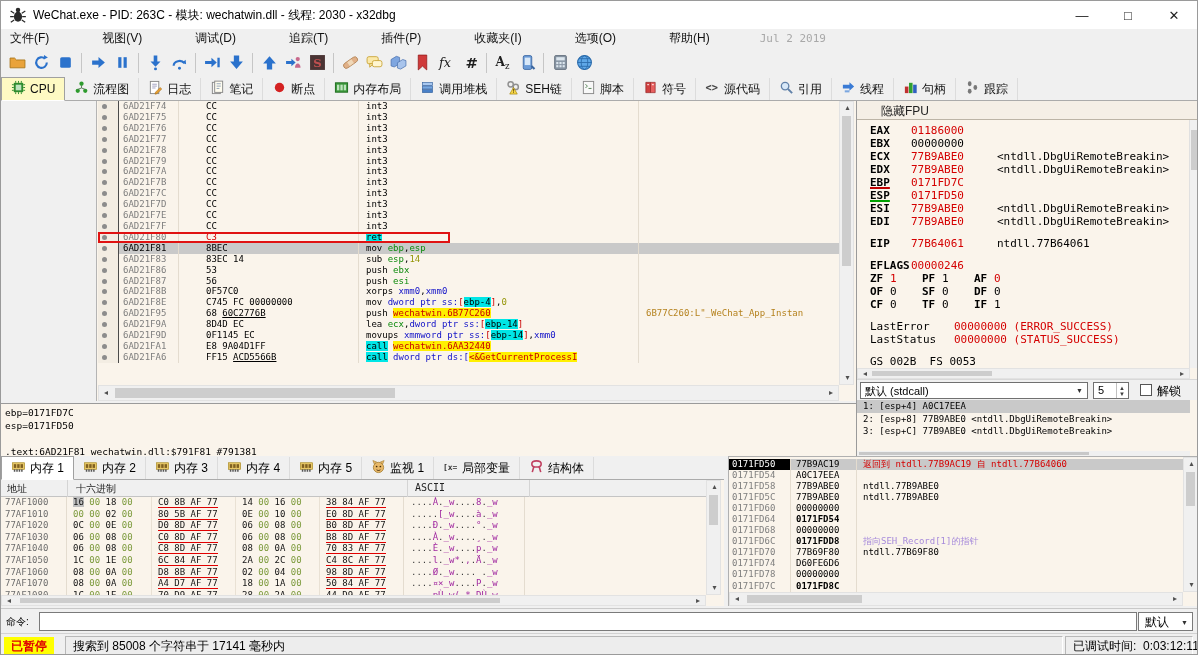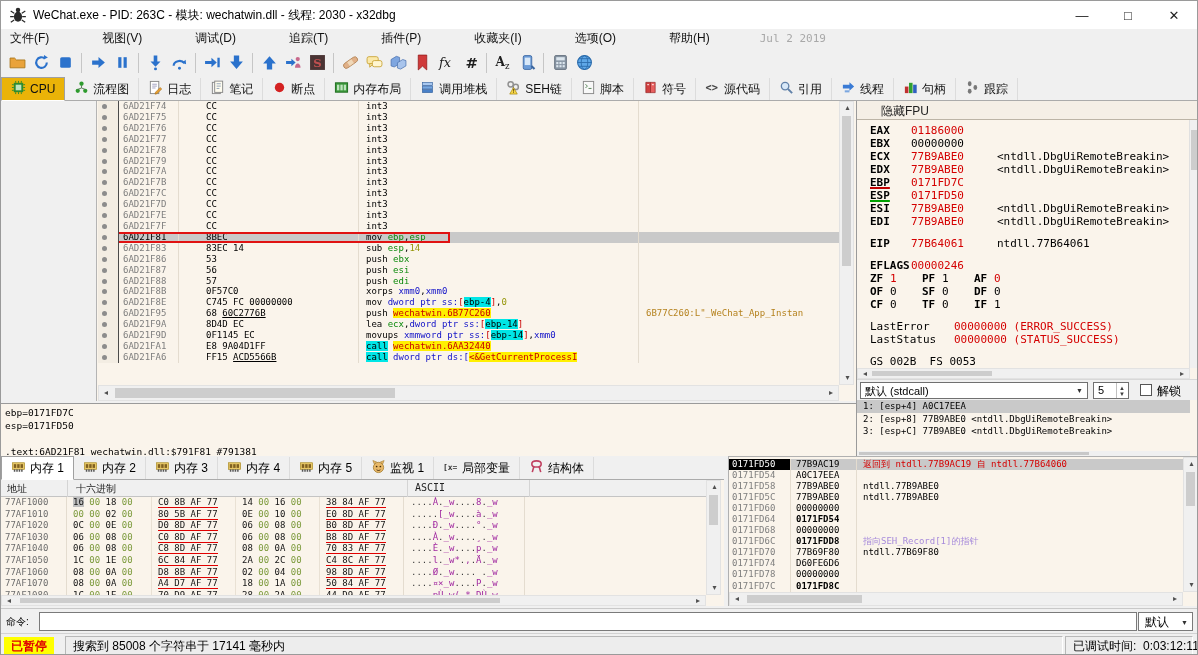--- a/index.html
+++ b/index.html
@@ -30,21 +30,21 @@
   .tbtn { width:24px; height:24px; display:flex; align-items:center; justify-content:center; border-radius:2px; }
   .tbtn svg { width:17px; height:17px; }
   .tsep { width:1px; height:20px; background:#C6C6C6; margin:0 4px; }
 
   
   .maintabs { position:absolute; left:0; top:76px; width:100%; height:24px; background:#F0F0F0;
               border-bottom:1px solid #ABABAB; display:flex; align-items:flex-end; }
   .tab { height:22px; display:flex; align-items:center; gap:4px; padding:0 9px; font-size:12px;
          color:#111; border-right:1px solid #DCDCDC; }
   .tab svg { width:15px; height:15px; }
-  .tab.active { background:#eab308; height:24px; border:1px solid #A0A0A0; border-bottom:1px solid #FFF;
+  .tab.active { background:#fef9c3; height:24px; border:1px solid #A0A0A0; border-bottom:1px solid #FFF;
                 margin-bottom:-1px; }
 
   
   .disasm { position:absolute; left:0; top:100px; width:855px; height:300px; background:#FAF4EB; }
   .d-gray { position:absolute; left:0; top:0; width:96px; height:300px; background:#F0F0F0;
             border-right:1px solid #B4B4B4; }
   .d-rows { position:absolute; left:97px; top:0; width:741px; height:284px; overflow:hidden;
             background:#FAF4EB; }
   .d-row { display:flex; height:10.92px; line-height:10.92px; font-size:9px; white-space:pre; }
   .c-side { width:21px; background:#F3EDE3; border-right:1px solid #4A4A4A; position:relative; flex:none; }
@@ -482,26 +482,26 @@
         <div class="d-row"><span class="c-side"><span class="dot"></span></span><span class="c-addr">6AD21F76</span><span class="c-bytes"><span class="b-n">CC</span></span><span class="c-instr"><span class="s-k">int3</span></span><span class="c-cmt"></span></div>
         <div class="d-row"><span class="c-side"><span class="dot"></span></span><span class="c-addr">6AD21F77</span><span class="c-bytes"><span class="b-n">CC</span></span><span class="c-instr"><span class="s-k">int3</span></span><span class="c-cmt"></span></div>
         <div class="d-row"><span class="c-side"><span class="dot"></span></span><span class="c-addr">6AD21F78</span><span class="c-bytes"><span class="b-n">CC</span></span><span class="c-instr"><span class="s-k">int3</span></span><span class="c-cmt"></span></div>
         <div class="d-row"><span class="c-side"><span class="dot"></span></span><span class="c-addr">6AD21F79</span><span class="c-bytes"><span class="b-n">CC</span></span><span class="c-instr"><span class="s-k">int3</span></span><span class="c-cmt"></span></div>
         <div class="d-row"><span class="c-side"><span class="dot"></span></span><span class="c-addr">6AD21F7A</span><span class="c-bytes"><span class="b-n">CC</span></span><span class="c-instr"><span class="s-k">int3</span></span><span class="c-cmt"></span></div>
         <div class="d-row"><span class="c-side"><span class="dot"></span></span><span class="c-addr">6AD21F7B</span><span class="c-bytes"><span class="b-n">CC</span></span><span class="c-instr"><span class="s-k">int3</span></span><span class="c-cmt"></span></div>
         <div class="d-row"><span class="c-side"><span class="dot"></span></span><span class="c-addr">6AD21F7C</span><span class="c-bytes"><span class="b-n">CC</span></span><span class="c-instr"><span class="s-k">int3</span></span><span class="c-cmt"></span></div>
         <div class="d-row"><span class="c-side"><span class="dot"></span></span><span class="c-addr">6AD21F7D</span><span class="c-bytes"><span class="b-n">CC</span></span><span class="c-instr"><span class="s-k">int3</span></span><span class="c-cmt"></span></div>
         <div class="d-row"><span class="c-side"><span class="dot"></span></span><span class="c-addr">6AD21F7E</span><span class="c-bytes"><span class="b-n">CC</span></span><span class="c-instr"><span class="s-k">int3</span></span><span class="c-cmt"></span></div>
         <div class="d-row"><span class="c-side"><span class="dot"></span></span><span class="c-addr">6AD21F7F</span><span class="c-bytes"><span class="b-n">CC</span></span><span class="c-instr"><span class="s-k">int3</span></span><span class="c-cmt"></span></div>
+        <div class="d-row"><span class="c-side"><span class="dot"></span></span><span class="c-addr">6AD21F80</span><span class="c-bytes"><span class="b-r">C3</span></span><span class="c-instr"><span class="s-h">ret</span></span><span class="c-cmt"></span></div>
         <div class="redbox" style="top: 131.04px;"></div>
         <div class="d-row sel"><span class="c-side"><span class="dot"></span></span><span class="c-addr">6AD21F81</span><span class="c-bytes"><span class="b-n">8BEC</span></span><span class="c-instr"><span class="s-k">mov </span><span class="s-r">ebp</span><span class="s-k">,</span><span class="s-r">esp</span></span><span class="c-cmt"></span></div>
         <div class="d-row"><span class="c-side"><span class="dot"></span></span><span class="c-addr">6AD21F83</span><span class="c-bytes"><span class="b-n">83EC 14</span></span><span class="c-instr"><span class="s-k">sub </span><span class="s-r">esp</span><span class="s-k">,</span><span class="s-i">14</span></span><span class="c-cmt"></span></div>
         <div class="d-row"><span class="c-side"><span class="dot"></span></span><span class="c-addr">6AD21F86</span><span class="c-bytes"><span class="b-n">53</span></span><span class="c-instr"><span class="s-k">push </span><span class="s-r">ebx</span></span><span class="c-cmt"></span></div>
         <div class="d-row"><span class="c-side"><span class="dot"></span></span><span class="c-addr">6AD21F87</span><span class="c-bytes"><span class="b-n">56</span></span><span class="c-instr"><span class="s-k">push </span><span class="s-r">esi</span></span><span class="c-cmt"></span></div>
-        <div class="d-row"><span class="c-side"><span class="dot"></span></span><span class="c-addr">6AD21F88</span><span class="c-bytes"><span class="b-n">57</span></span><span class="c-instr"><span class="s-k">push </span><span class="s-r">edi</span></span><span class="c-cmt"></span></div>
         <div class="d-row"><span class="c-side"><span class="dot"></span></span><span class="c-addr">6AD21F8B</span><span class="c-bytes"><span class="b-n">0F57C0</span></span><span class="c-instr"><span class="s-k">xorps </span><span class="s-p">xmm0</span><span class="s-k">,</span><span class="s-p">xmm0</span></span><span class="c-cmt"></span></div>
         <div class="d-row"><span class="c-side"><span class="dot"></span></span><span class="c-addr">6AD21F8E</span><span class="c-bytes"><span class="b-n">C745 FC 00000000</span></span><span class="c-instr"><span class="s-k">mov </span><span class="s-p">dword ptr ss:</span><span class="s-b">[</span><span class="s-h">ebp-4</span><span class="s-b">]</span><span class="s-k">,</span><span class="s-i">0</span></span><span class="c-cmt"></span></div>
         <div class="d-row"><span class="c-side"><span class="dot"></span></span><span class="c-addr">6AD21F95</span><span class="c-bytes"><span class="b-n">68 </span><span class="b-u">60C2776B</span></span><span class="c-instr"><span class="s-k">push </span><span class="s-y">wechatwin.6B77C260</span></span><span class="c-cmt">6B77C260:L"_WeChat_App_Instan</span></div>
         <div class="d-row"><span class="c-side"><span class="dot"></span></span><span class="c-addr">6AD21F9A</span><span class="c-bytes"><span class="b-n">8D4D EC</span></span><span class="c-instr"><span class="s-k">lea </span><span class="s-r">ecx</span><span class="s-k">,</span><span class="s-p">dword ptr ss:</span><span class="s-b">[</span><span class="s-h">ebp-14</span><span class="s-b">]</span></span><span class="c-cmt"></span></div>
         <div class="d-row"><span class="c-side"><span class="dot"></span></span><span class="c-addr">6AD21F9D</span><span class="c-bytes"><span class="b-n">0F1145 EC</span></span><span class="c-instr"><span class="s-k">movups </span><span class="s-p">xmmword ptr ss:</span><span class="s-b">[</span><span class="s-h">ebp-14</span><span class="s-b">]</span><span class="s-k">,</span><span class="s-p">xmm0</span></span><span class="c-cmt"></span></div>
         <div class="d-row"><span class="c-side"><span class="dot"></span></span><span class="c-addr">6AD21FA1</span><span class="c-bytes"><span class="b-n">E8 9A04D1FF</span></span><span class="c-instr"><span class="s-c">call</span><span class="s-k"> </span><span class="s-y">wechatwin.6AA32440</span></span><span class="c-cmt"></span></div>
         <div class="d-row"><span class="c-side"><span class="dot"></span></span><span class="c-addr">6AD21FA6</span><span class="c-bytes"><span class="b-n">FF15 </span><span class="b-u">ACD5566B</span></span><span class="c-instr"><span class="s-c">call</span><span class="s-k"> </span><span class="s-p">dword ptr ds:[</span><span class="s-y">&lt;&amp;GetCurrentProcessI</span></span><span class="c-cmt"></span></div>
       </div>
   <div class="sb" style="left: 838px; top: 0px; width: 15px; height: 284px;">
         <span class="ar" style="top: 2px; left: 1.5px; width: 12px;">▴</span>

